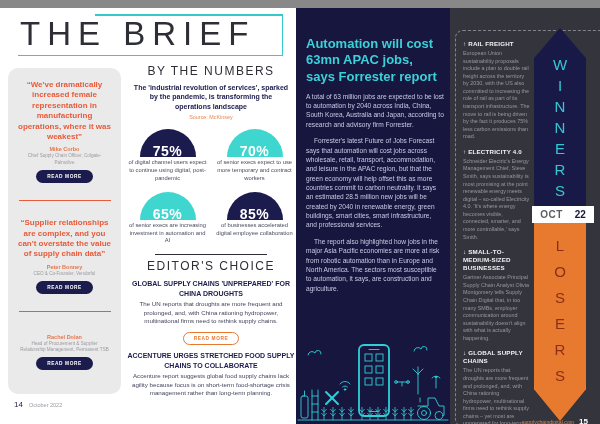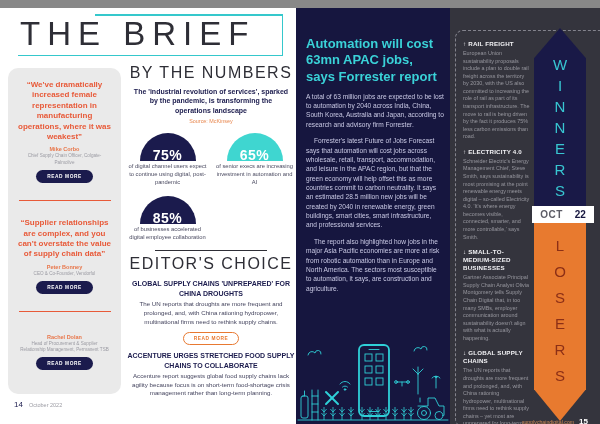--- a/index.html
+++ b/index.html
@@ -32,21 +32,21 @@
     display:inline-block; margin-top:4px; padding:4px 11px; background:#1b1b4d;
     color:#fff; font-size:4.8px; font-weight:bold; letter-spacing:0.6px;
     border-radius:9px; border:none; cursor:pointer;
   }
   .quote-divider { width:92px; border-top:1px solid #e85a39; margin:5px 0; }
   .footer-left { position:absolute; left:14px; top:392px; display:flex; gap:6px; align-items:baseline; }
   .fl-num { font-size:8px; font-weight:normal; color:#1b1b4d; }
   .fl-date { font-size:5.5px; color:#9b9ba3; }
   
   .mid { position:absolute; left:127px; top:56px; width:168px; text-align:center; }
-  .thin-heading { font-size:16px; font-weight:300; letter-spacing:1.5px; color:#2e2e36; }
+  .thin-heading { font-size:12px; font-weight:300; letter-spacing:1.5px; color:#2e2e36; }
   .numbers-sub { font-size:7px; font-weight:bold; color:#1b1b4d; line-height:1.35; margin:5px 6px 0; }
   .numbers-src { font-size:5.4px; color:#e8874f; margin-top:3px; }
   .stats-grid { display:grid; grid-template-columns:1fr 1fr; gap:9px 6px; margin-top:9px; }
   .stat { display:flex; flex-direction:column; align-items:center; }
   .dome { width:56px; height:28px; border-radius:56px 56px 0 0; position:relative; }
   .dome.navy { background:#1b1b4d; } .dome.teal { background:#3fd6d0; }
   .dome-val { position:absolute; bottom:-2px; width:100%; text-align:center;
     font-size:14px; font-weight:bold; color:#fff; letter-spacing:0.5px; }
   .stat-cap { font-size:5.8px; color:#4a4a60; line-height:1.35; margin-top:2px; max-width:80px; }
   .mid-divider { width:112px; border-top:1px solid #2e2e36; margin:9px auto 4px; }
@@ -141,20 +141,26 @@
 
     <div class="stats-grid">
       <div class="stat">
         <div class="dome navy">
           <div class="dome-val">75%</div>
         </div>
         <div class="stat-cap">of digital channel users expect to continue using digital, post-pandemic</div>
       </div>
       <div class="stat">
         <div class="dome teal">
+          <div class="dome-val">70%</div>
+        </div>
+        <div class="stat-cap">of senior execs expect to use more temporary and contract workers</div>
+      </div>
+      <div class="stat">
+        <div class="dome teal">
           <div class="dome-val">65%</div>
         </div>
         <div class="stat-cap">of senior execs are increasing investment in automation and AI</div>
       </div>
       <div class="stat">
         <div class="dome navy">
           <div class="dome-val">85%</div>
         </div>
         <div class="stat-cap">of businesses accelerated digital employee collaboration</div>
       </div>

